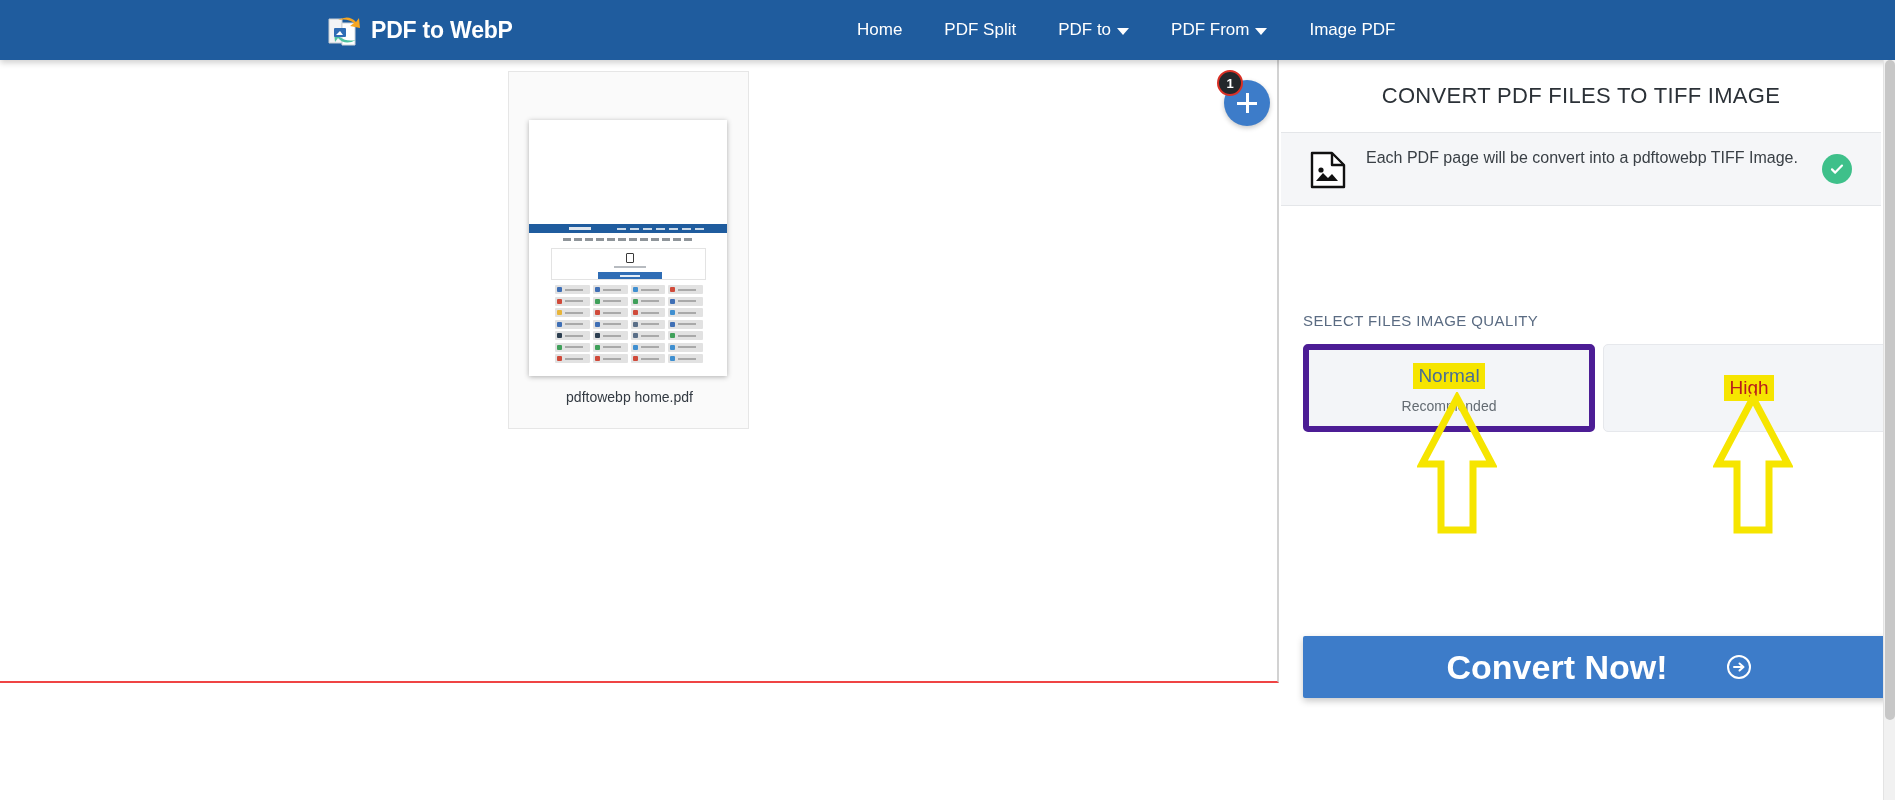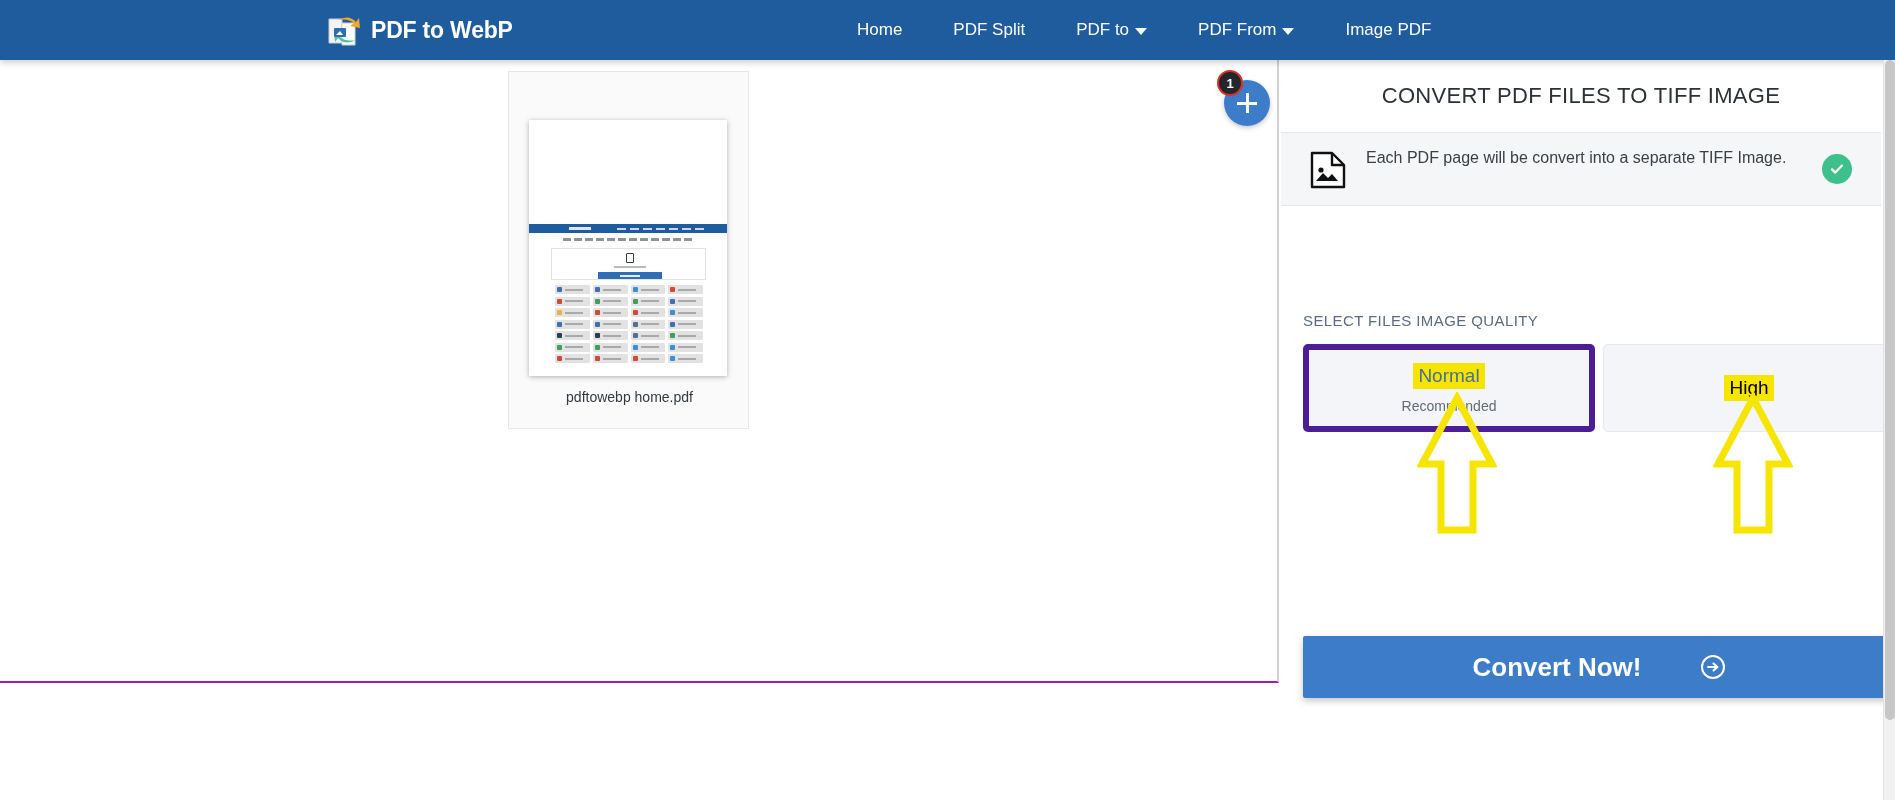--- a/index.html
+++ b/index.html
@@ -23,42 +23,42 @@
     display: flex; align-items: center; gap: 6px;
     height: 48px;
   }
   .brand-logo { width: 40px; height: 40px; position: relative; }
   .brand-text {
     color: #ffffff; font-size: 23px; font-weight: bold;
     letter-spacing: -0.2px; white-space: nowrap;
   }
   .navlinks {
     position: absolute; left: 840px; top: 0;
-    height: 60px; display: flex; align-items: center; gap: 17px;
+    height: 60px; display: flex; align-items: center; gap: 8px;
   }
   .navlink {
     color: #ffffff; font-size: 17px; padding: 0 17px;
     display: flex; align-items: center; gap: 6px;
     white-space: nowrap; cursor: pointer; height: 60px;
   }
   .caret {
     display: inline-block; width: 0; height: 0;
     border-left: 6px solid transparent;
     border-right: 6px solid transparent;
     border-top: 7px solid #ffffff;
     margin-top: 3px;
   }
 
   
   .workarea {
     position: absolute; left: 0; top: 60px;
     width: 1279px; height: 623px;
     background: #ffffff;
     border-right: 2px solid #d2d2d2;
-    border-bottom: 2px solid #a21caf;
+    border-bottom: 2px solid #ef4444;
   }
 
   .filecard {
     position: absolute; left: 508px; top: 11px;
     width: 241px; height: 358px;
     background: #fafafa;
     border: 1px solid #e6e6e6;
   }
   .filethumb {
     position: absolute; left: 20px; top: 48px;
@@ -208,33 +208,33 @@
     border: 6px solid #4c1d95;
   }
   .qualbox.high {
     left: 322px; width: 292px;
     border: 1px solid #e6e8ec;
   }
   .qual-name {
     font-size: 19px; color: #4a6f93;
     background: #f6e500; padding: 2px 5px;
   }
-  .qual-name.plain { color: #000000; }
+  .qual-name.plain { color: #b91c1c; }
   .qual-rec { font-size: 14px; color: #636b72; margin-top: 9px; }
 
   .convertbtn {
     position: absolute; left: 22px; top: 576px;
     width: 592px; height: 62px;
     background: #3d7cc9; border: none; border-radius: 2px;
     box-shadow: 0 3px 7px rgba(0,0,0,0.22);
     color: #ffffff; cursor: pointer;
     display: flex; align-items: center; justify-content: center;
     gap: 58px;
   }
-  .convert-label { font-size: 26px; font-weight: bold; }
+  .convert-label { font-size: 34px; font-weight: bold; }
   .convert-arrow { width: 26px; height: 26px; }
 
   
   .arrow { position: absolute; z-index: 50; }
   .arrow.a1 { left: 1417px; top: 392px; }
   .arrow.a2 { left: 1713px; top: 392px; }
 
   
   .scrollbar {
     position: absolute; right: 0; top: 60px;
@@ -433,21 +433,21 @@
   <div class="opt-row">
     <span class="opt-icon">
       <svg width="40" height="40" viewBox="0 0 40 40">
         <path d="M4 3 h20 l12 12 v22 a0 0 0 0 1 0 0 h-32 z" fill="#ffffff" stroke="#111111" stroke-width="2.4" stroke-linejoin="round"></path>
         <path d="M24 3 v12 h12" fill="none" stroke="#111111" stroke-width="2.4" stroke-linejoin="round"></path>
         <circle cx="13" cy="20" r="2.6" fill="#111111"></circle>
         <path d="M8 31 l7 -8 l5 5 l4 -4 l6 7 z" fill="#111111"></path>
       </svg>
     </span>
     <span class="opt-texts">
-      <span class="opt-sub" style="display:block">Each PDF page will be convert into a separate TIFF Image.</span>
+      <span class="opt-sub" style="display:block">Each PDF page will be convert into a pdftowebp TIFF Image.</span>
     </span>
     <span class="opt-check">
       <svg width="18" height="18" viewBox="0 0 18 18">
         <path d="M4 9.4 l3.2 3.2 L14 5.6" fill="none" stroke="#ffffff" stroke-width="2.2" stroke-linecap="round" stroke-linejoin="round"></path>
       </svg>
     </span>
   </div>
 
   <div class="qual-label">SELECT FILES IMAGE QUALITY</div>
 

